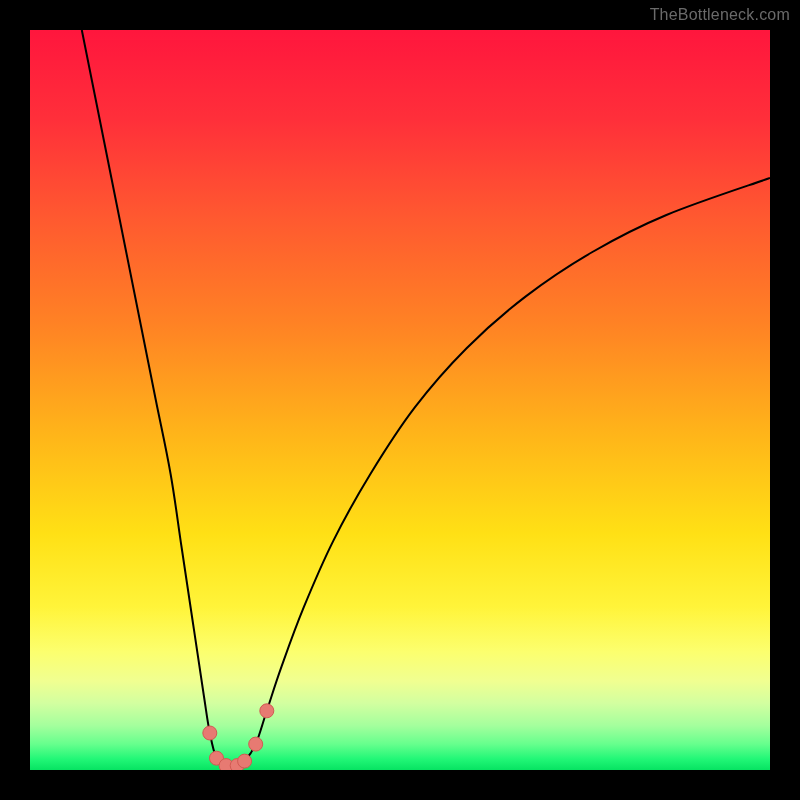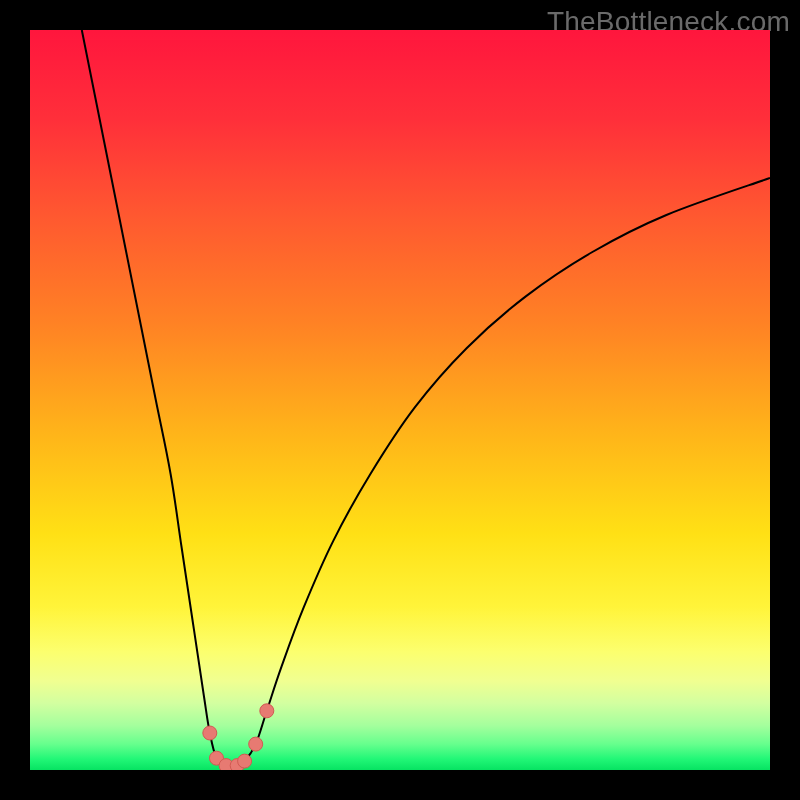--- a/index.html
+++ b/index.html
@@ -37,21 +37,21 @@
     left: 0;
     top: 0;
     width: 100%;
     height: 100%;
   }
   .watermark {
     position: absolute;
     top: 6px;
     right: 10px;
     color: #6a6a6a;
-    font-size: 28px;
+    font-size: 16px;
     font-weight: 500;
     letter-spacing: 0.2px;
   }
 </style>
 </head>
 <body>
 <div class="outer">
 
   <div class="watermark">TheBottleneck.com</div>
 

